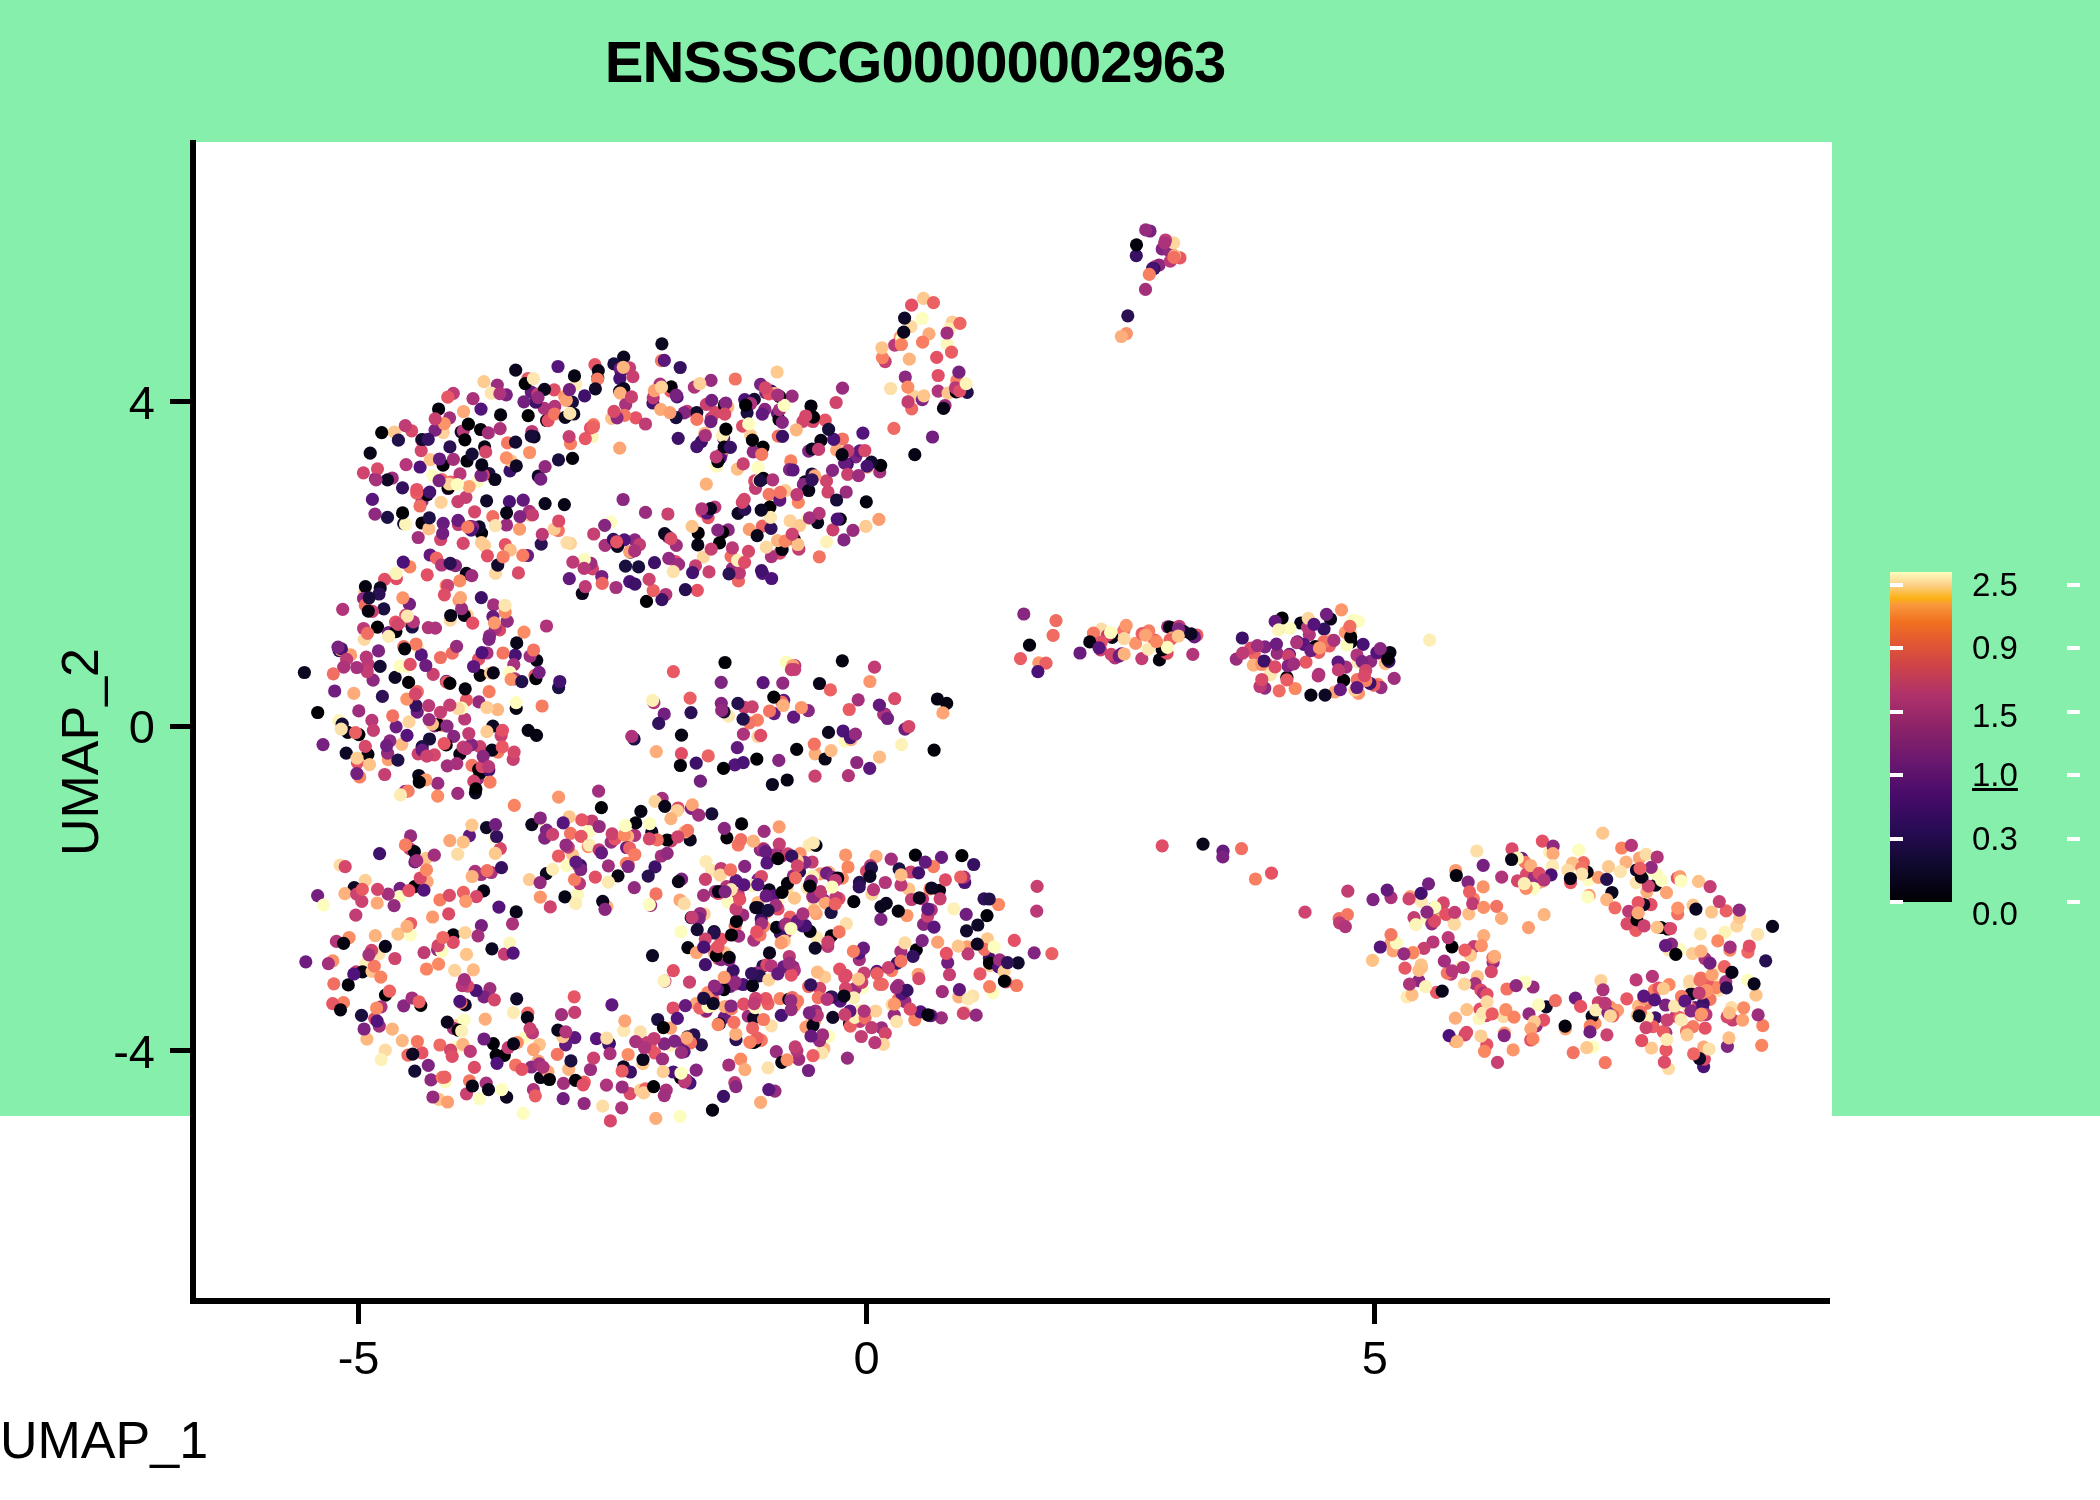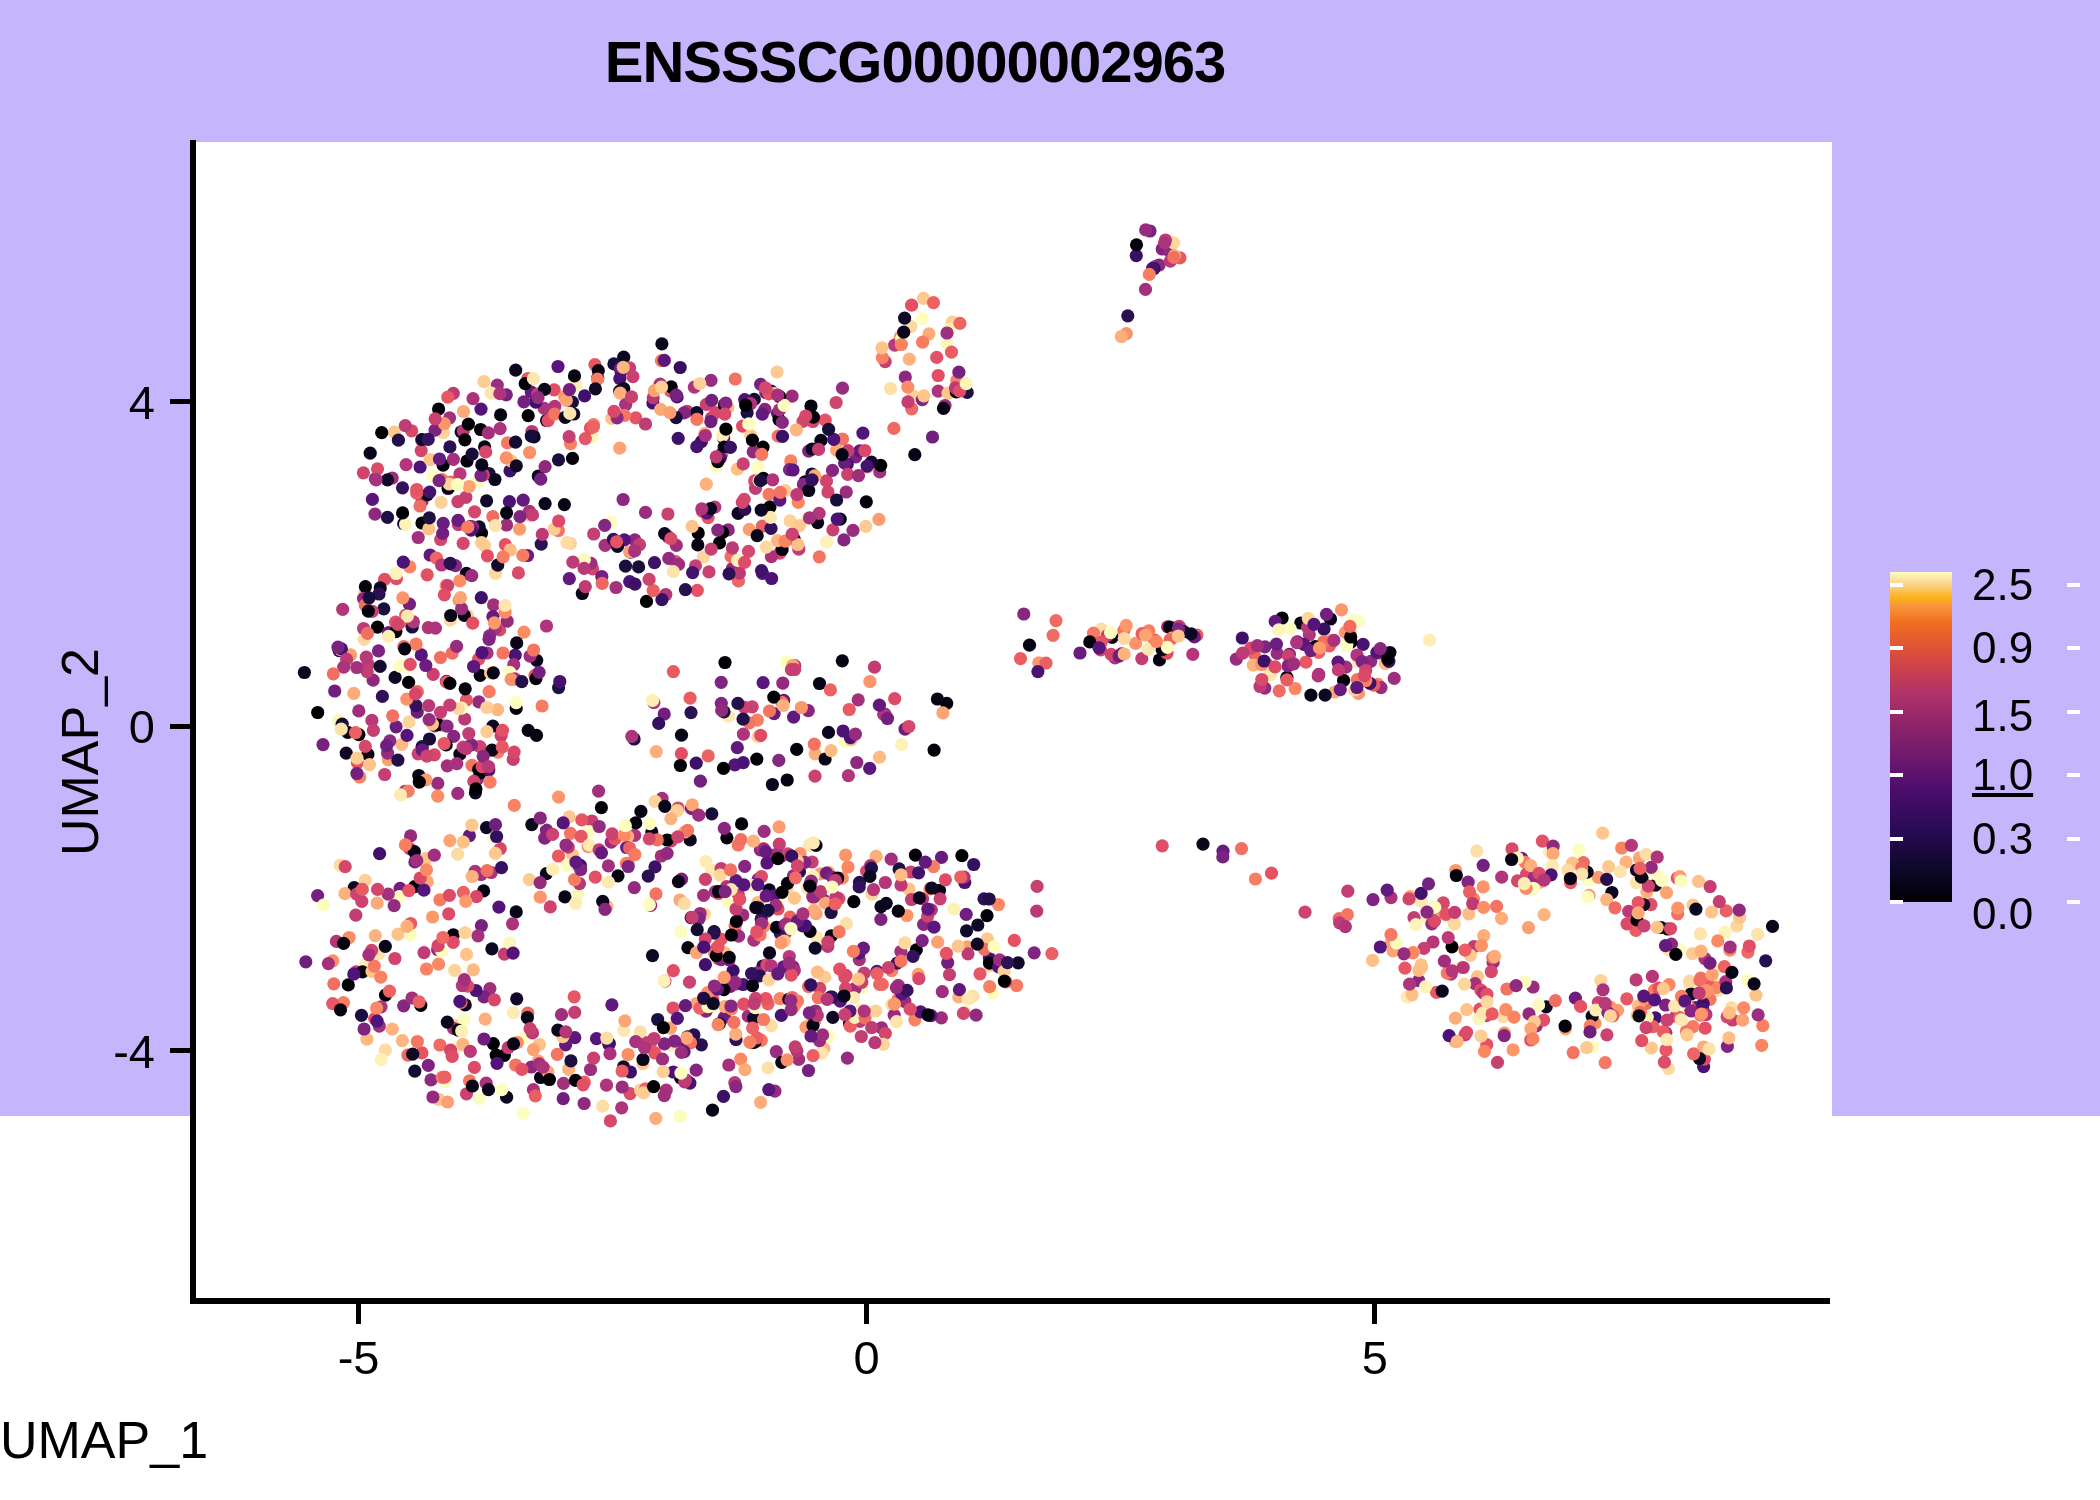--- a/index.html
+++ b/index.html
@@ -10,21 +10,21 @@
   body {
     width: 2100px;
     height: 1500px;
     font-family: "Liberation Sans", sans-serif;
     overflow: hidden;
   }
   #figure {
     position: relative;
     width: 2100px;
     height: 1116px;
-    background: #c4b5fd;
+    background: #86efac;
   }
 
   
   #plot-title {
     position: absolute;
     left: 0;
     top: 28px;
     width: 1830px;
     text-align: center;
     font-size: 58px;
@@ -169,21 +169,21 @@
     height: 4px;
     background: #ffffff;
     width: 13px;
   }
   .cb-tick.left { left: 0; }
   .cb-tick.right { right: 0; }
 
   .legend-label {
     position: absolute;
     left: 82px;
-    font-size: 44px;
+    font-size: 33px;
     color: #000000;
     transform: translateY(-50%);
     white-space: nowrap;
     font-family: "Liberation Sans", sans-serif;
   }
 </style>
 </head>
 <body>
 
 <div id="figure">

